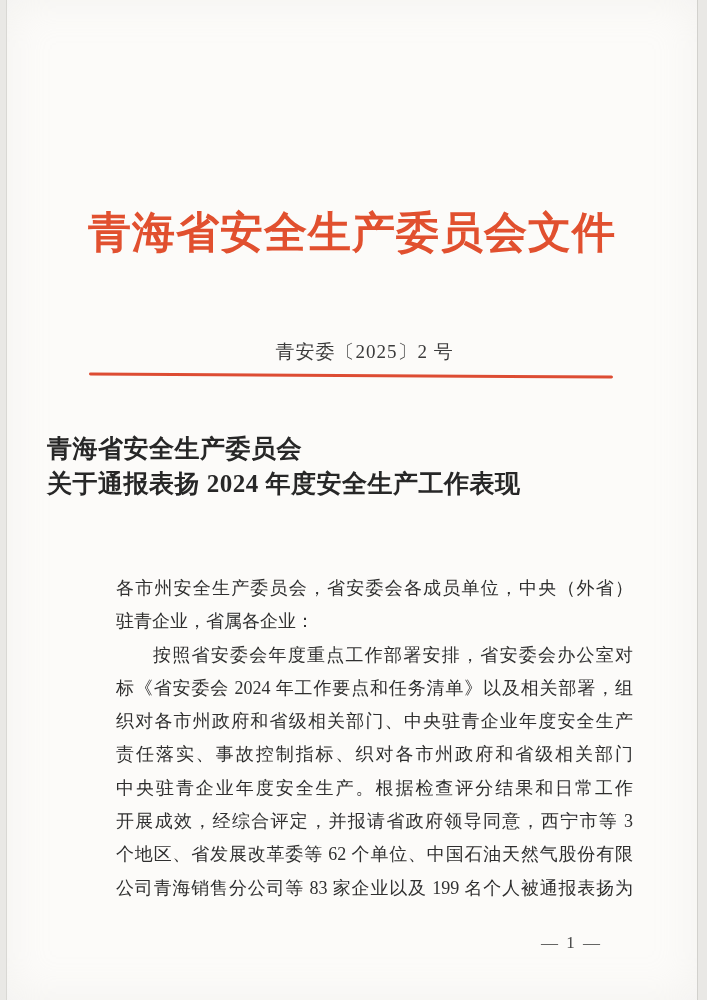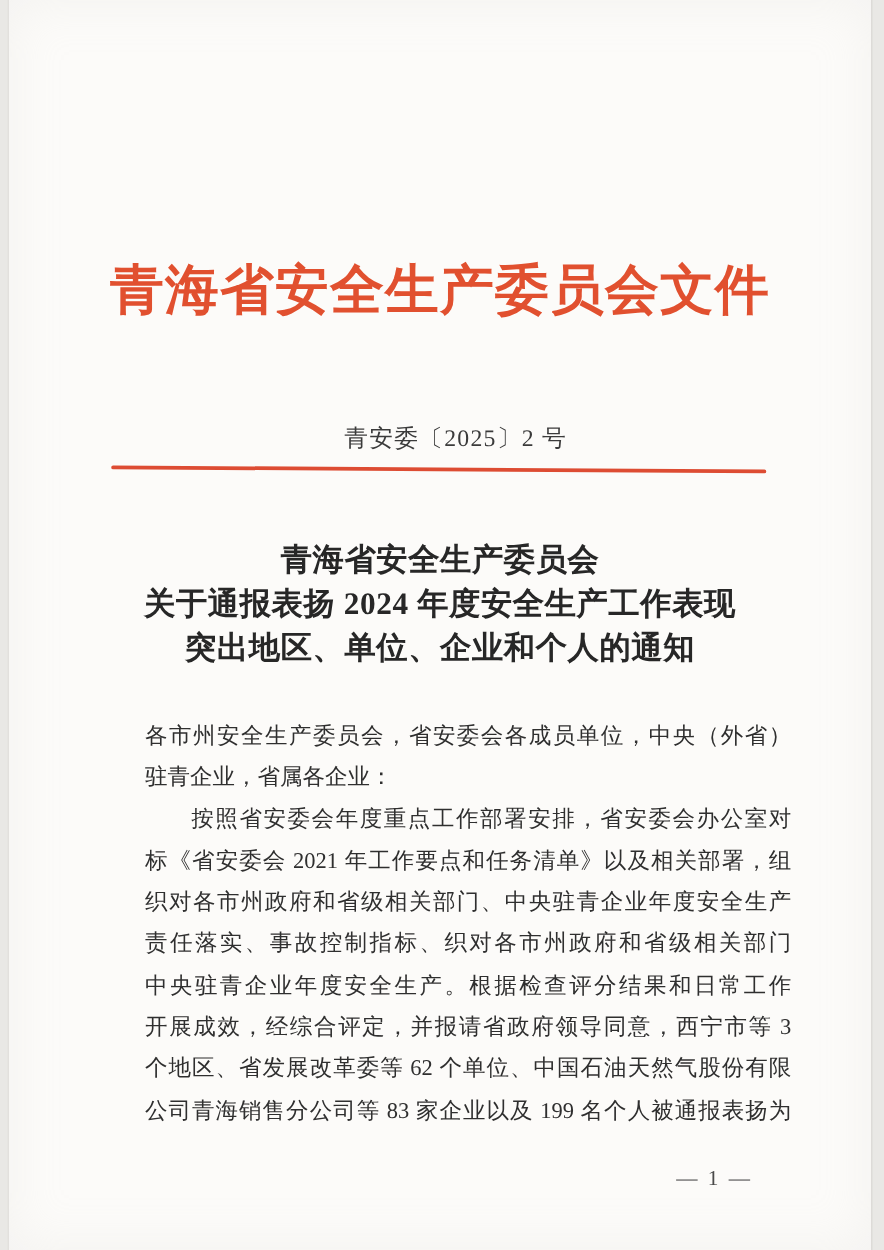--- a/index.html
+++ b/index.html
@@ -59,21 +59,21 @@
     height: 3px;
     background: var(--divider-red, #dd4c33);
     transform: rotate(0.35deg);
     border-radius: 2px;
   }
   .doc-title {
     position: absolute;
     top: 431px;
     left: 40px;
     right: 40px;
-    text-align: center;
+    text-align: left;
     font-size: 25px;
     line-height: 35px;
     font-weight: bold;
     color: #272727;
     letter-spacing: 0.5px;
   }
   .body-text {
     position: absolute;
     top: 572px;
     left: 89px;
@@ -116,28 +116,27 @@
 
     <div class="header-title">青海省安全生产委员会文件</div>
 
     <div class="doc-number">青安委〔2025〕2 号</div>
 
     <div class="red-line"></div>
 
     <div class="doc-title">
       <div>青海省安全生产委员会</div>
       <div>关于通报表扬 2024 年度安全生产工作表现</div>
-      <div>突出地区、单位、企业和个人的通知</div>
     </div>
 
     <div class="body-text">
         <div class="line">各市州安全生产委员会，省安委会各成员单位，中央（外省）</div>
         <div class="line no-justify">驻青企业，省属各企业：</div>
         <div class="line indent">按照省安委会年度重点工作部署安排，省安委会办公室对</div>
-        <div class="line">标《省安委会 2021 年工作要点和任务清单》以及相关部署，组</div>
+        <div class="line">标《省安委会 2024 年工作要点和任务清单》以及相关部署，组</div>
         <div class="line">织对各市州政府和省级相关部门、中央驻青企业年度安全生产</div>
         <div class="line">责任落实、事故控制指标、织对各市州政府和省级相关部门</div>
         <div class="line">中央驻青企业年度安全生产。根据检查评分结果和日常工作</div>
         <div class="line">开展成效，经综合评定，并报请省政府领导同意，西宁市等 3</div>
         <div class="line">个地区、省发展改革委等 62 个单位、中国石油天然气股份有限</div>
         <div class="line">公司青海销售分公司等 83 家企业以及 199 名个人被通报表扬为</div>
       </div>
 
     <div class="page-number">— 1 —</div>
 

